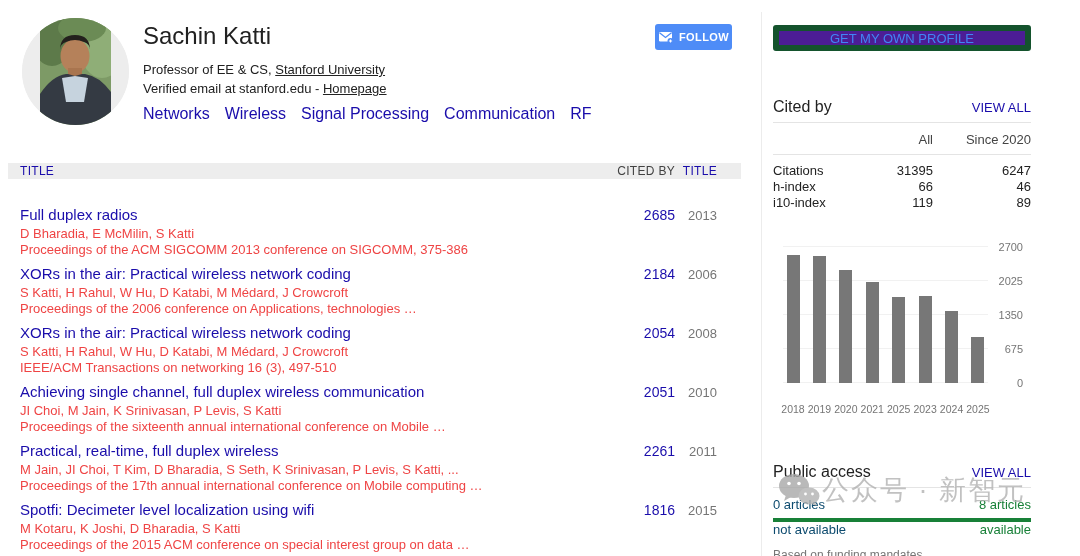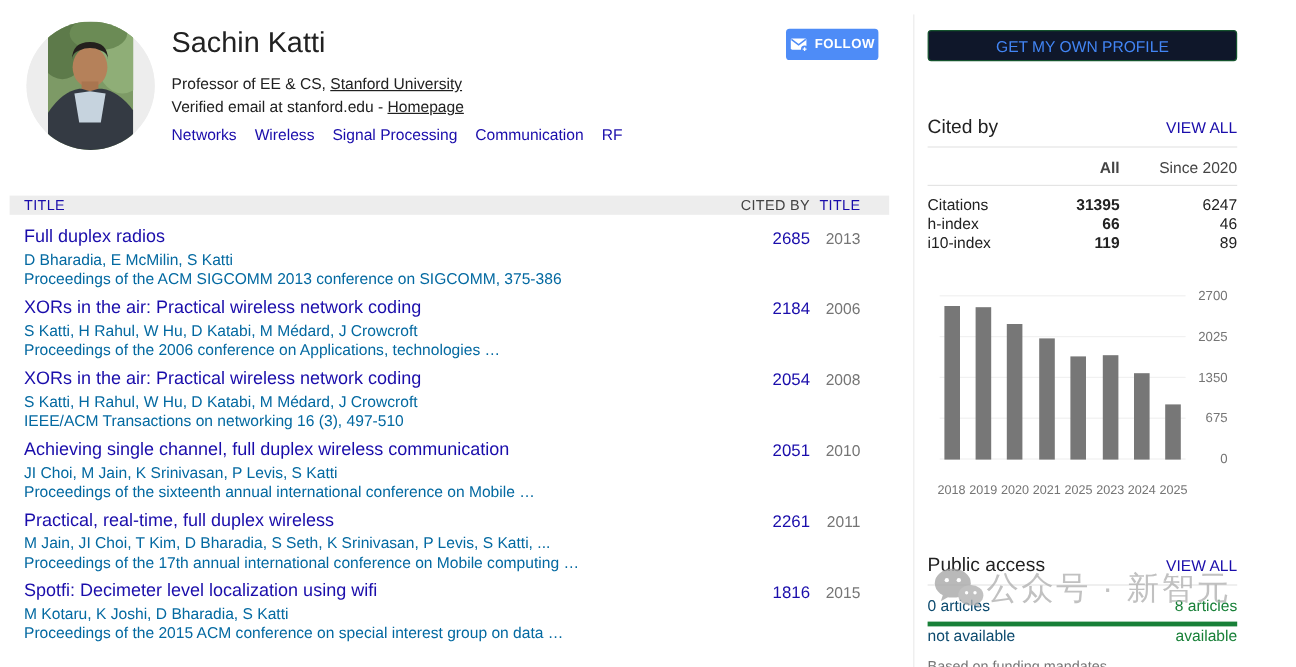--- a/index.html
+++ b/index.html
@@ -8,60 +8,60 @@
   a { text-decoration:none; }
 
   
   .avatar-wrap { position:absolute; left:22px; top:18px; width:107px; height:107px;
                  border-radius:50%; overflow:hidden; background:#ededed; }
   .avatar-wrap svg { display:block; }
   .profile-info { position:absolute; left:143px; top:22px; }
   .profile-name { font-size:24px; font-weight:400; color:#212121; margin-bottom:10px; }
   .info-line { font-size:13px; line-height:19px; color:#212121; }
   .info-line a { color:#212121; text-decoration:underline; cursor:pointer; }
-  .keywords { margin-top:7px; font-size:13px; }
+  .keywords { margin-top:7px; font-size:16px; }
   .keywords a { color:#1a0dab; margin-right:15px; cursor:pointer; }
 
   .follow-btn { position:absolute; left:655px; top:24px; width:77px; height:26px;
                 background:#4e8cf7; border:none; border-radius:3px; color:#fff;
                 font-size:11px; font-weight:bold; letter-spacing:.4px;
                 display:flex; align-items:center; justify-content:center; gap:5px;
                 cursor:pointer; font-family:"Liberation Sans", sans-serif; }
 
   .v-divider { position:absolute; left:761px; top:12px; width:1px; height:544px; background:#ececec; }
 
   
   .pubs { position:absolute; left:8px; top:163px; width:733px; }
   .pub-header { height:16px; background:#ededed; display:flex; align-items:center;
                 font-size:12px; letter-spacing:.3px; }
   .col-title { flex:1; padding-left:12px; color:#1a0dab; cursor:pointer; }
   .col-cited { width:90px; text-align:right; color:#424242; cursor:pointer; }
   .col-year  { width:66px; text-align:right; padding-right:24px; color:#1a0dab; cursor:pointer; }
-  .pub-rows { padding-top:10px; }
+  .pub-rows { padding-top:27px; }
   .pub-row { display:flex; margin-bottom:7px; }
   .pub-main { flex:1; padding-left:12px; padding-right:30px; }
   .pub-title { font-size:15px; line-height:17px; color:#1a0dab; margin-bottom:3px; cursor:pointer; }
-  .pub-authors, .pub-venue { font-size:13px; line-height:16px; color:#0369a1; }
+  .pub-authors, .pub-venue { font-size:13px; line-height:16px; color:#ef4444; }
   .pub-cited { width:90px; text-align:right; font-size:14px; color:#1a0dab; padding-top:1px; cursor:pointer; }
   .pub-year { width:66px; text-align:right; padding-right:24px; font-size:13px; color:#757575; padding-top:2px; }
 
   
   .sidebar { position:absolute; left:773px; top:25px; width:258px; }
-  .own-profile-btn { width:100%; height:26px; background:#0f172a; border:1px solid #14532d;
+  .own-profile-btn { width:100%; height:26px; background:#4c1d95; border:6px solid #14532d;
                      border-radius:3px; color:#4285f4; font-size:13px; cursor:pointer;
                      font-family:"Liberation Sans", sans-serif; }
   .sb-section-head { display:flex; justify-content:space-between; align-items:baseline;
                      padding-bottom:6px; border-bottom:1px solid #e4e4e4; }
   .sb-section-head h2 { font-size:16px; font-weight:400; color:#222; }
   .view-all { font-size:13px; color:#1a0dab; cursor:pointer; }
   .cited-by { margin-top:47px; }
   .sb-cols { display:flex; padding:9px 0 7px; border-bottom:1px solid #e4e4e4;
              font-size:13px; color:#444; }
   .sb-cols .flex1, .sb-row .flex1 { flex:1; }
-  .cA { width:90px; text-align:right;font-weight:bold; }
+  .cA { width:90px; text-align:right; }
   .cB { width:98px; text-align:right; }
   .sb-stats { padding-top:8px; }
   .sb-row { display:flex; font-size:13px; line-height:16px; color:#222; }
 
   
   .chart { margin-top:36px; padding-left:10px; display:flex; }
   .plot { width:205px; height:136px; position:relative; }
   .gridline { position:absolute; left:0; right:0; height:1px; background:#f1f1f1; }
   .bars { position:absolute; inset:0; display:flex; justify-content:space-between;
           align-items:flex-end; }

